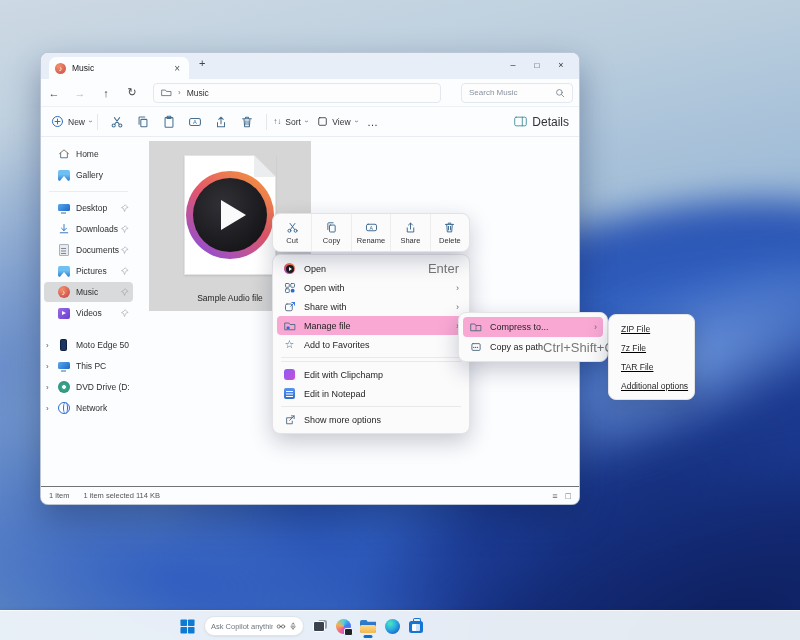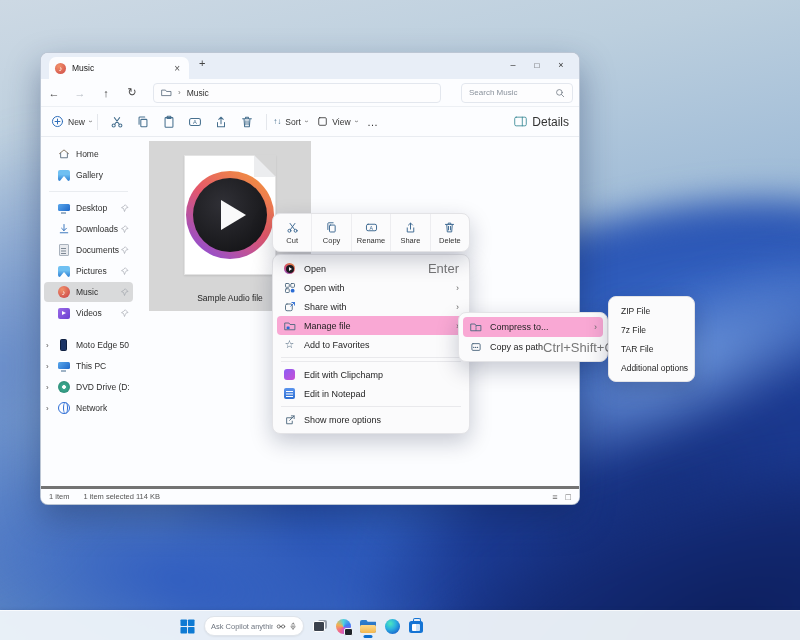--- a/index.html
+++ b/index.html
@@ -88,21 +88,21 @@
     border-width:0 22px 22px 0; border-color:#d6d6d6 #d6d6d6 #ecedef #ecedef; }
   .disc { position:absolute; left:37px; top:30px; width:88px; height:88px; border-radius:50%;
     background:linear-gradient(215deg,#f2953c 6%,#e4576b 48%,#8d4ed6 92%); }
   .disc::before { content:""; position:absolute; inset:7px; border-radius:50%;
     background:radial-gradient(circle at 40% 35%,#303036,#17171a 75%); }
   .disc::after { content:""; position:absolute; left:35px; top:29px; border-left:25px solid #fafafa;
     border-top:15px solid transparent; border-bottom:15px solid transparent; }
   .tile-label { position:absolute; left:0; right:0; bottom:8px; text-align:center; font-size:8.5px; color:#1f1f1f; }
 
   .statusbar { position:absolute; left:0; right:0; bottom:0; height:18px; background:#fcfdff;
-    border-top:3px solid #737373; display:flex; align-items:center; font-size:7.5px; color:#555;
+    border-top:1px solid #737373; display:flex; align-items:center; font-size:7.5px; color:#555;
     padding:0 8px; gap:14px; }
   .st-right { margin-left:auto; display:flex; gap:8px; align-items:center; font-size:9px; color:#666; }
 
   
   .panel { position:absolute; background:#fbfbfc; border:1px solid #e3e3e6; border-radius:8px;
     box-shadow:0 8px 22px rgba(10,20,50,.22); z-index:6; }
   .quickbar { left:272px; top:213px; width:198px; height:39px; display:flex; }
   .qcell { flex:1; display:flex; flex-direction:column; align-items:center; justify-content:center;
     gap:2px; color:#3f6a92; }
   .qcell + .qcell { border-left:1px solid #ededf0; }
@@ -112,21 +112,21 @@
   .mi { display:flex; align-items:center; height:19px; padding:0 6px; border-radius:4px; font-size:9px; color:#1f1f1f; }
   .mi.hl { background:#f9a8d4;justify-content:flex-end; }
   .mic { width:13px; margin-right:8px; display:flex; justify-content:center; align-items:center; color:#4c6population; color:#4c667d; flex:none; }
   .mil { flex:1; white-space:nowrap; }
   .msc { font-size:13px; color:#777; }
   .mchev { font-size:9px; color:#666; }
   .mdiv { height:1px; background:#e9e9ec; margin:3px 4px; }
 
   .submenu1 { left:458px; top:312px; width:150px; padding:4px; z-index:7; }
   .submenu1 .mi { height:20px; }
-  .submenu2 { left:608px; top:296px; width:87px; padding:4px; z-index:8; }
+  .submenu2 { left:608px; top:314px; width:87px; padding:4px; z-index:8;text-decoration:underline; }
   .submenu2 .mi { height:19px; padding:0 4px 0 8px; font-size:8.5px; }
 
   
   .g-clipchamp { width:11px; height:11px; border-radius:3px; background:linear-gradient(135deg,#8a5cf5,#c94fd4); }
   .g-notepad { width:11px; height:11px; border-radius:2px; background:linear-gradient(180deg,#5b94ee,#2e6fd2);
     position:relative; }
   .g-notepad::after { content:""; position:absolute; left:2px; right:2px; top:3px; height:1px; background:#fff;
     box-shadow:0 2.5px 0 #fff,0 5px 0 #fff; }
   .g-minidisc { width:11px; height:11px; border-radius:50%; position:relative;
     background:linear-gradient(215deg,#f2953c,#e4576b,#8d4ed6); }

